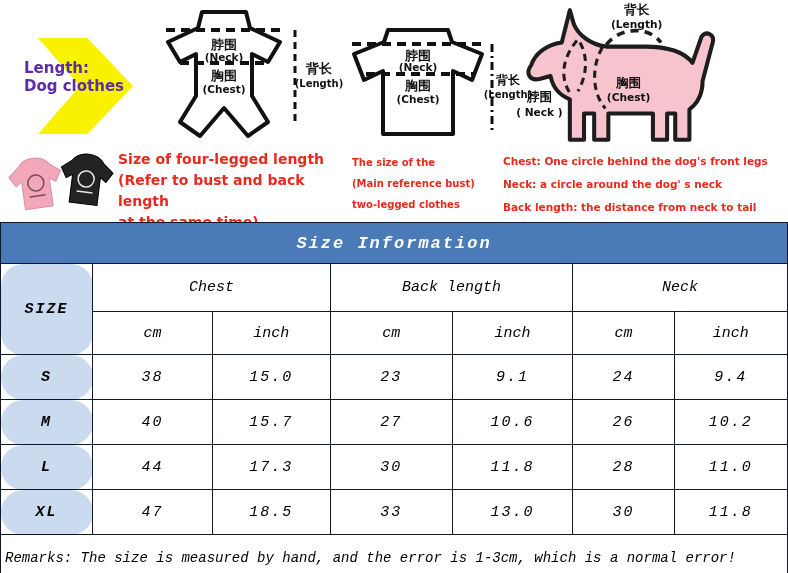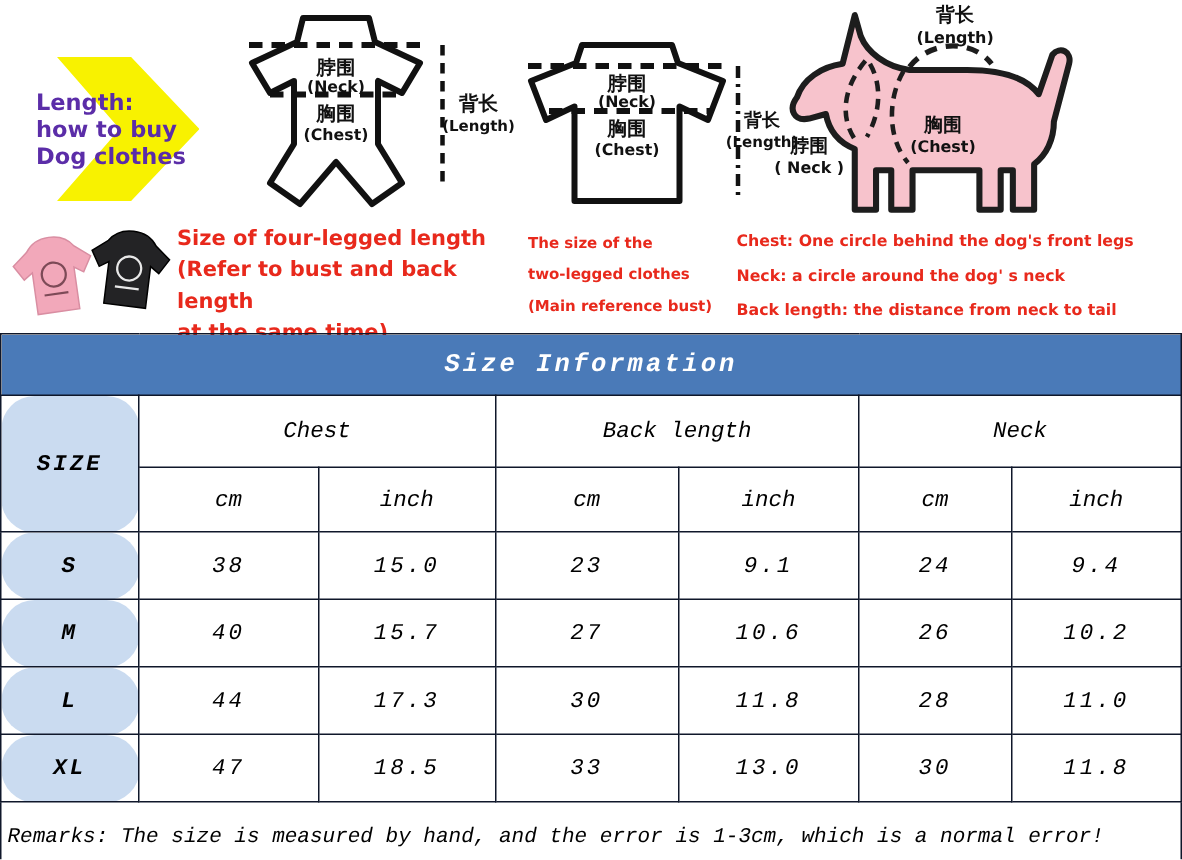--- a/index.html
+++ b/index.html
@@ -40,21 +40,20 @@
 </head>
 <body>
 
 <div class="page">
 
   <div class="top">
 
     <div class="arrow abs" style="left:38px;top:38px;width:95px;height:96px;"></div>
     <div class="remind abs" style="left:24px;top:59px;width:120px;">
       <div>Length:</div>
-      <div>how to buy</div>
       <div>Dog clothes</div>
     </div>
 
     <svg class="abs" style="left:152px;top:6px;" width="192" height="142" viewBox="0 0 192 142">
       <path d="M50 6 L94 6 L98 22 L128 36 L116 56 L100 48 L100 90 L116 116 L96 130 L72 102 L48 130 L28 116 L44 90 L44 48 L28 56 L16 36 L46 22 Z" fill="#ffffff" stroke="#111111" stroke-width="4" stroke-linejoin="round"></path>
       <line x1="14" y1="24" x2="130" y2="24" stroke="#111" stroke-width="4" stroke-dasharray="9 6"></line>
       <line x1="28" y1="57" x2="114" y2="57" stroke="#111" stroke-width="4" stroke-dasharray="9 6"></line>
       <line x1="143" y1="24" x2="143" y2="118" stroke="#111" stroke-width="3" stroke-dasharray="7 5"></line>
       <text x="72" y="43" text-anchor="middle" class="cjk">脖围</text>
       <text x="72" y="55" text-anchor="middle" class="lat">(Neck)</text>
@@ -105,25 +104,25 @@
     </svg>
 
     <div class="red-caption cap-four abs" style="left:118px;top:149px;width:240px;">
       <div>Size of four-legged length</div>
       <div>(Refer to bust and back length</div>
       <div>at the same time)</div>
     </div>
 
     <div class="red-caption cap-two abs" style="left:352px;top:152px;width:165px;">
       <div>The size of the</div>
+      <div>(Main reference bust)</div>
       <div>two-legged clothes</div>
-      <div>(Main reference bust)</div>
     </div>
 
-    <div class="red-caption cap-tips abs" style="left:491px;top:150px;width:277px;">
+    <div class="red-caption cap-tips abs" style="left:503px;top:150px;width:277px;">
       <div>Chest: One circle behind the dog's front legs</div>
       <div>Neck: a circle around the dog' s neck</div>
       <div>Back length: the distance from neck to tail</div>
     </div>
   </div>
 
   <table class="size-table">
     <colgroup>
       <col style="width:11.7%">
         <col style="width:15.2%">

